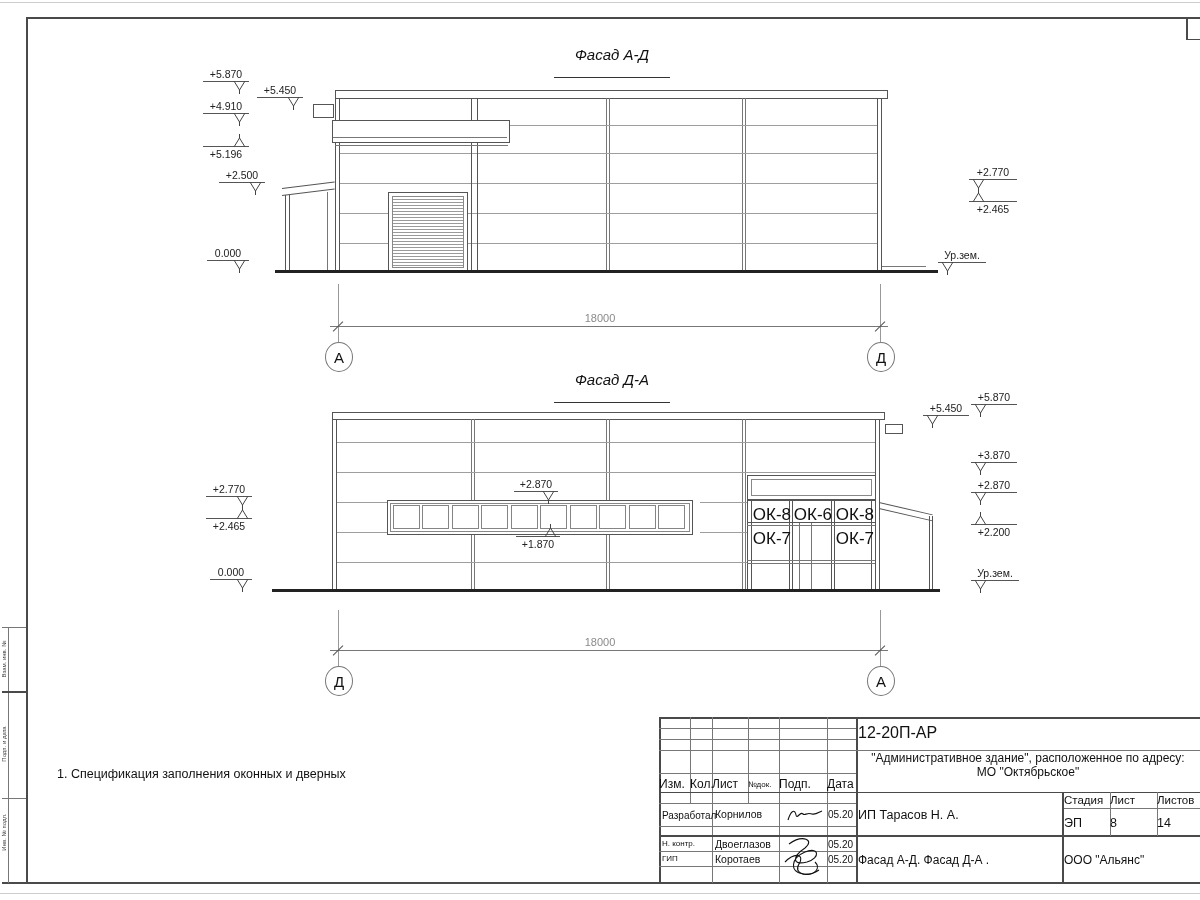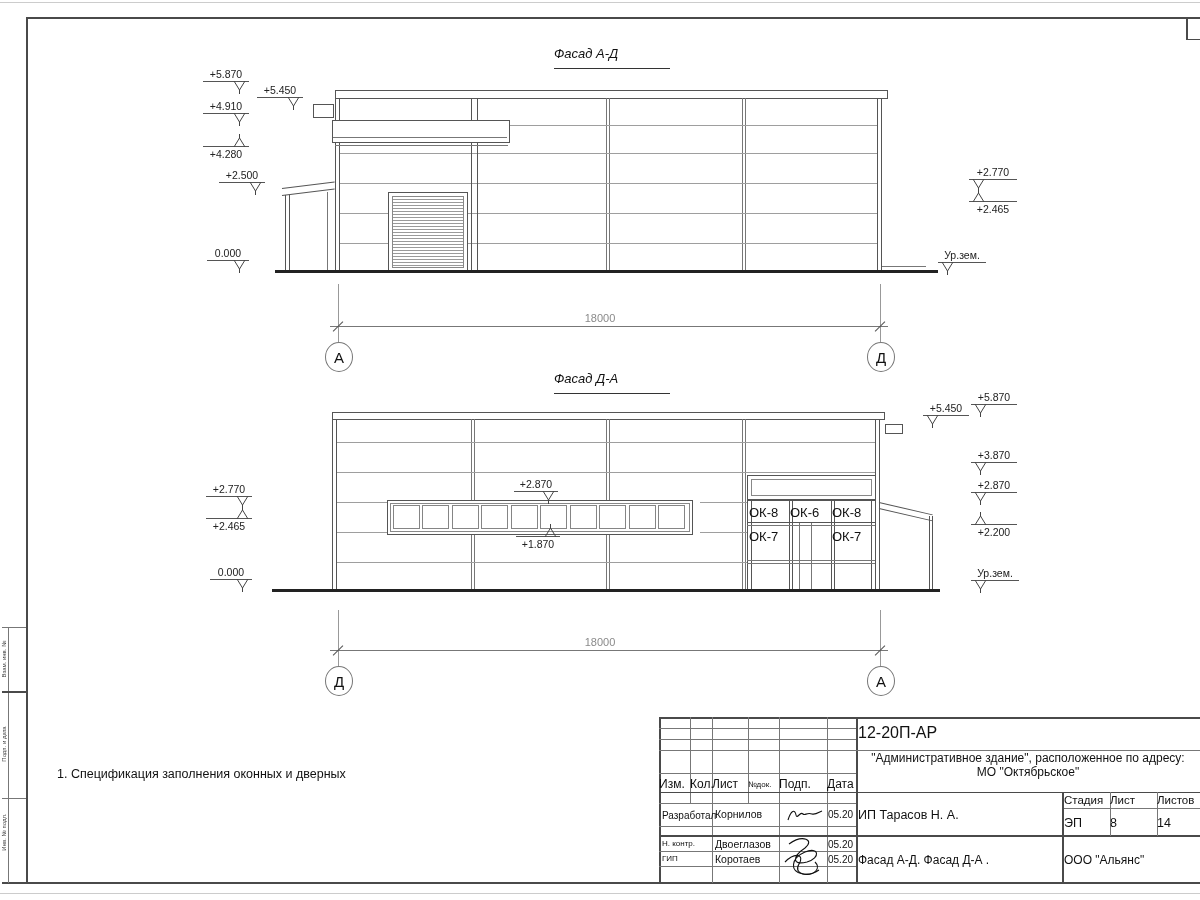--- a/index.html
+++ b/index.html
@@ -17,30 +17,30 @@
   .lvl .arr{position:absolute}
   .lvl.d .arr{top:100%}
   .lvl.u .arr{bottom:100%}
   .lvl.ar .arr{right:3px}
   .lvl.al .arr{left:3px}
   
   .bub{position:absolute;width:26px;height:28px;border:1px solid #777;border-radius:50%;
        display:flex;align-items:center;justify-content:center;font-size:15px;color:#111;background:#fff}
   .tick{position:absolute;width:14px;height:1px;background:#555;transform:rotate(-45deg)}
   .dimtxt{position:absolute;font-size:11px;color:#8a8a8a;width:60px;text-align:center}
-  .ftitle{position:absolute;width:116px;font-style:italic;font-size:13px;
-          color:#111;border-bottom:1px solid #333;padding-bottom:7px}
+  .ftitle{position:absolute;width:116px;text-align:center;font-style:italic;font-size:15px;
+          color:#111;border-bottom:1px solid #333;padding-bottom:14px}
   .extl{position:absolute;width:1px;background:#999}
   .rect{position:absolute;border:1px solid #555;background:#fff}
   .rect2{position:absolute;border:1px solid #888;background:#fff}
   .door-stripes{position:absolute;border:1px solid #888;
       background:repeating-linear-gradient(180deg,#fff 0,#fff 2px,#9a9a9a 2px,#9a9a9a 3px)}
   .panes{position:absolute;display:flex;justify-content:space-between}
   .pane{width:25px;height:22px;border:1px solid #858585;background:#fff}
-  .wlabel{position:absolute;width:42px;text-align:left;font-size:13px;color:#111}
+  .wlabel{position:absolute;width:42px;text-align:right;font-size:17px;color:#111}
   .tbt{position:absolute;color:#111}
   .rot{position:absolute;transform:rotate(-90deg);transform-origin:center;font-size:6px;color:#444;
        width:40px;text-align:center;white-space:nowrap}
   svg{position:absolute;overflow:visible}
   .slant{position:absolute;height:1px;background:#555;transform-origin:left center}
 </style>
 </head>
 <body>
 
 <div class="sheet">
@@ -105,21 +105,21 @@
 
   <div class="lvl d ar" style="left:203px;top:68px;width:46px"><span>+5.870</span><svg class="arr" width="13" height="13" viewBox="0 0 13 13">
         <path d="M1 0 L6.5 9 L12 0 M6.5 9 L6.5 13" fill="none" stroke="#444" stroke-width="1"></path>
       </svg></div>
   <div class="lvl d ar" style="left:257px;top:84px;width:46px"><span>+5.450</span><svg class="arr" width="13" height="13" viewBox="0 0 13 13">
         <path d="M1 0 L6.5 9 L12 0 M6.5 9 L6.5 13" fill="none" stroke="#444" stroke-width="1"></path>
       </svg></div>
   <div class="lvl d ar" style="left:203px;top:100px;width:46px"><span>+4.910</span><svg class="arr" width="13" height="13" viewBox="0 0 13 13">
         <path d="M1 0 L6.5 9 L12 0 M6.5 9 L6.5 13" fill="none" stroke="#444" stroke-width="1"></path>
       </svg></div>
-  <div class="lvl u ar" style="left:203px;top:146px;width:46px"><span>+4.280</span><svg class="arr" width="13" height="13" viewBox="0 0 13 13">
+  <div class="lvl u ar" style="left:203px;top:146px;width:46px"><span>+5.196</span><svg class="arr" width="13" height="13" viewBox="0 0 13 13">
         <path d="M1 13 L6.5 4 L12 13 M6.5 4 L6.5 0" fill="none" stroke="#444" stroke-width="1"></path>
       </svg></div>
   <div class="lvl d ar" style="left:219px;top:169px;width:46px"><span>+2.500</span><svg class="arr" width="13" height="13" viewBox="0 0 13 13">
         <path d="M1 0 L6.5 9 L12 0 M6.5 9 L6.5 13" fill="none" stroke="#444" stroke-width="1"></path>
       </svg></div>
   <div class="lvl d ar" style="left:207px;top:247px;width:42px"><span>0.000</span><svg class="arr" width="13" height="13" viewBox="0 0 13 13">
         <path d="M1 0 L6.5 9 L12 0 M6.5 9 L6.5 13" fill="none" stroke="#444" stroke-width="1"></path>
       </svg></div>
   <div class="lvl d al" style="left:969px;top:166px;width:48px"><span>+2.770</span><svg class="arr" width="13" height="13" viewBox="0 0 13 13">
         <path d="M1 0 L6.5 9 L12 0 M6.5 9 L6.5 13" fill="none" stroke="#444" stroke-width="1"></path>

